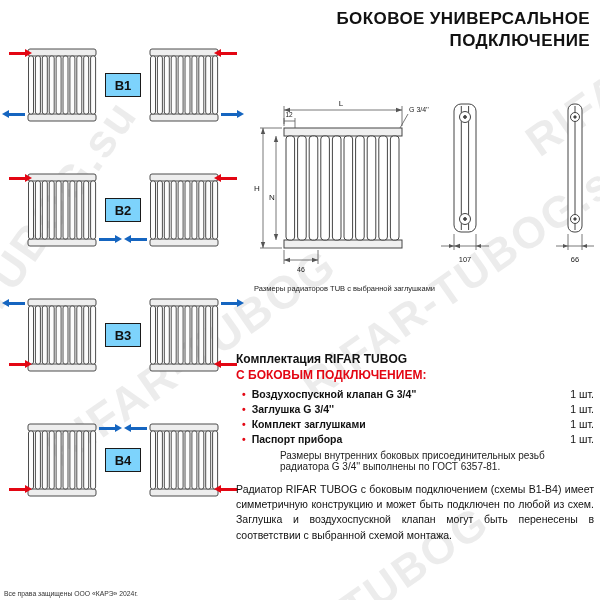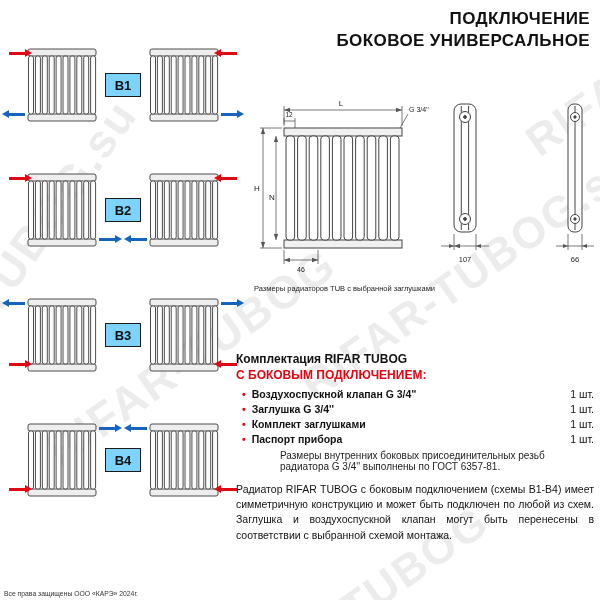--- a/index.html
+++ b/index.html
@@ -96,22 +96,22 @@
   </defs>
 </svg>
 
 <span class="wm wm1">TUBOG.su</span>
 <span class="wm wm2">RIFAR-TUBOG</span>
 <span class="wm wm3">RIFAR-TUBOG.su</span>
 <span class="wm wm4">RIFAR</span>
 <span class="wm wm5">TUBOG</span>
 
 <div class="page-title">
+  <div>БОКОВОЕ УНИВЕРСАЛЬНОЕ</div>
   <div>ПОДКЛЮЧЕНИЕ</div>
-  <div>БОКОВОЕ УНИВЕРСАЛЬНОЕ</div>
 </div>
 
 <div class="schemes">
 
   <div class="scheme-row">
     <div class="rad-wrap first">
       <svg class="rad" width="70" height="78" viewBox="0 0 70 78">
           <use href="#radG"></use>
         </svg>
       <span class="arr red a-tl dir-r"></span>

